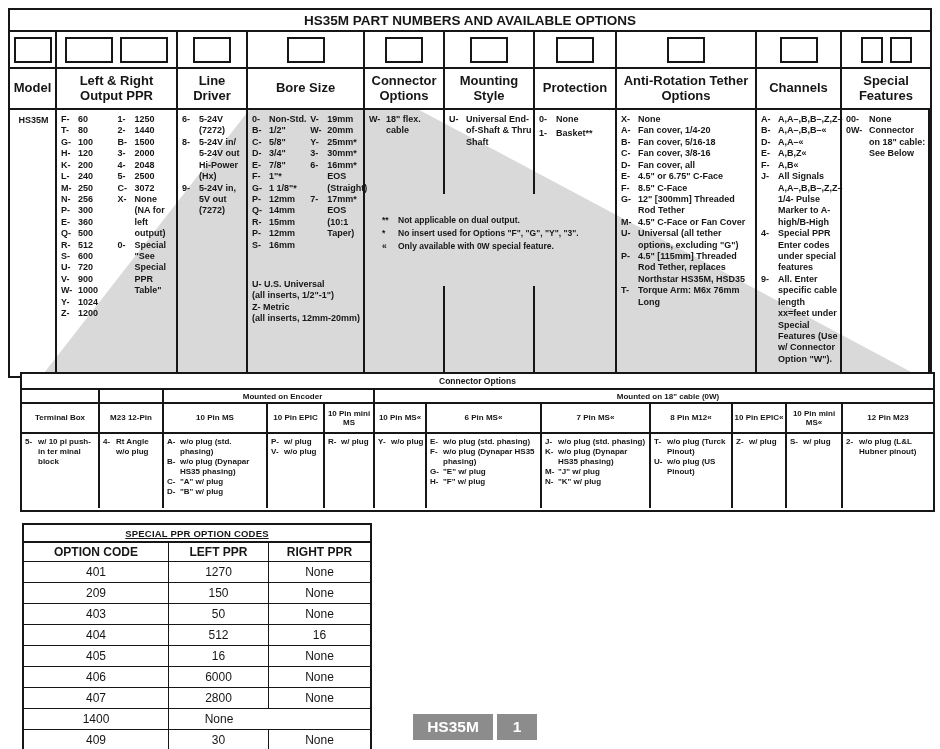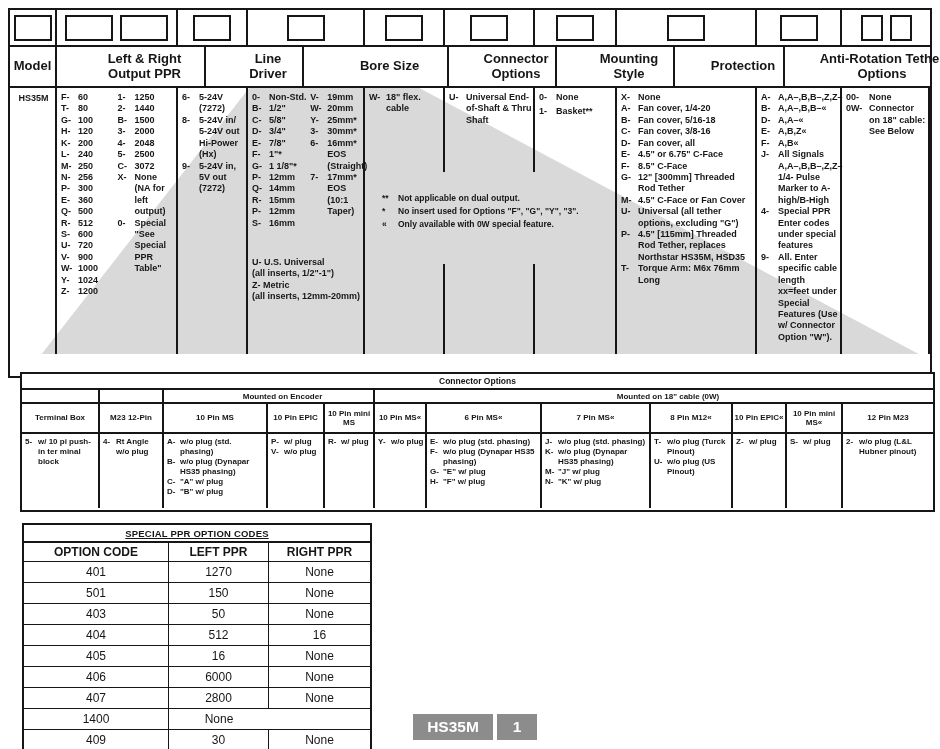--- a/index.html
+++ b/index.html
@@ -24,21 +24,21 @@
   }
   .grid10 {
     display: grid;
     grid-template-columns: 47px 121px 70px 117px 80px 90px 82px 140px 85px 1fr;
   }
   .boxes-row { height: 37px; border-bottom: 2px solid #161616; }
   .boxes-row .cell {
     display: flex; align-items: center; justify-content: center; gap: 7px;
     border-right: 2px solid #161616;
   }
-  .header-row { height: 41px; border-bottom: 2px solid #161616; gap: 28px; }
+  .header-row { height: 41px; border-bottom: 2px solid #161616; }
   .header-row .cell {
     display: flex; align-items: center; justify-content: center;
     text-align: center; font-weight: bold; font-size: 13px; line-height: 1.1;
     border-right: 2px solid #161616; padding: 0 2px;
   }
   .grid10 .cell:last-child { border-right: none; }
   .pbox { width: 38px; height: 26px; border: 2px solid #161616; background: #fff; }
   .pbox.wide { width: 48px; }
   .pbox.small { width: 22px; }
   .body-row { position: relative; height: 266px; overflow: hidden; }
@@ -135,20 +135,21 @@
     display: flex; align-items: center; justify-content: center;
     font-weight: bold; font-size: 15.5px;
   }
   #badge-model { left: 413px; width: 80px; }
   #badge-page  { left: 497px; width: 40px; }
 </style>
 </head>
 <body>
 
 <div id="main">
+  <div class="title-row">HS35M PART NUMBERS AND AVAILABLE OPTIONS</div>
 
   <div class="boxes-row grid10">
     <div class="cell">
         <div class="pbox"></div>
       </div>
     <div class="cell">
         <div class="pbox wide"></div>
         <div class="pbox wide"></div>
       </div>
     <div class="cell">
@@ -739,21 +740,21 @@
   </div>
   <div>
 
       <div class="sp-cols sp-row">
         <div class="sp-c">401</div>
         <div class="sp-c">1270</div>
         <div class="sp-c">None</div>
       </div>
 
       <div class="sp-cols sp-row">
-        <div class="sp-c">501</div>
+        <div class="sp-c">209</div>
         <div class="sp-c">150</div>
         <div class="sp-c">None</div>
       </div>
 
       <div class="sp-cols sp-row">
         <div class="sp-c">403</div>
         <div class="sp-c">50</div>
         <div class="sp-c">None</div>
       </div>
 

